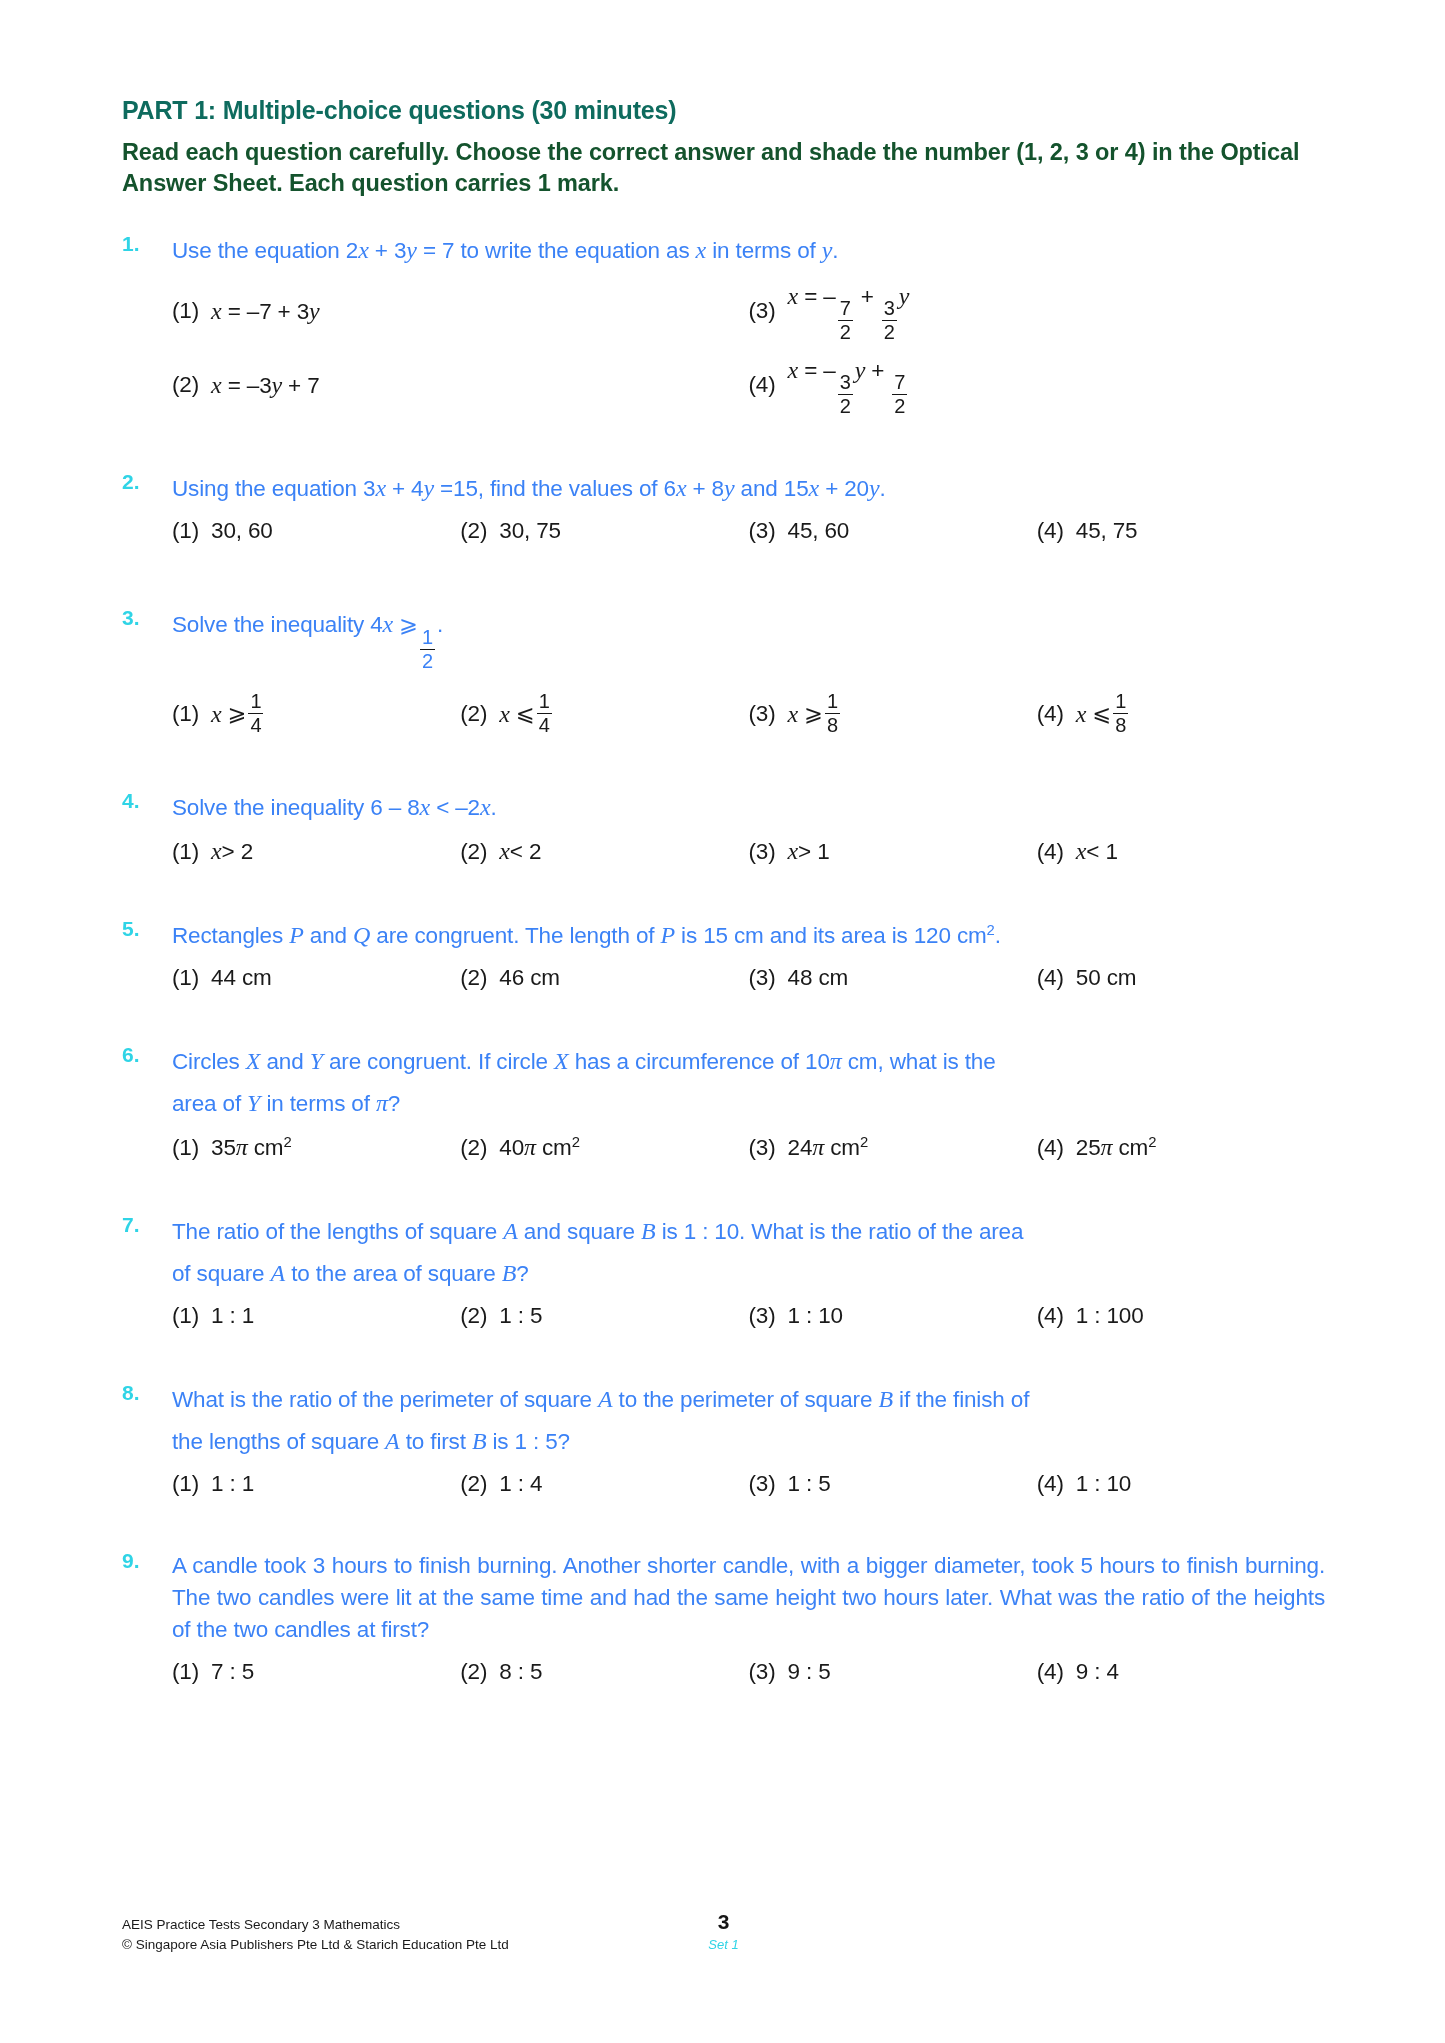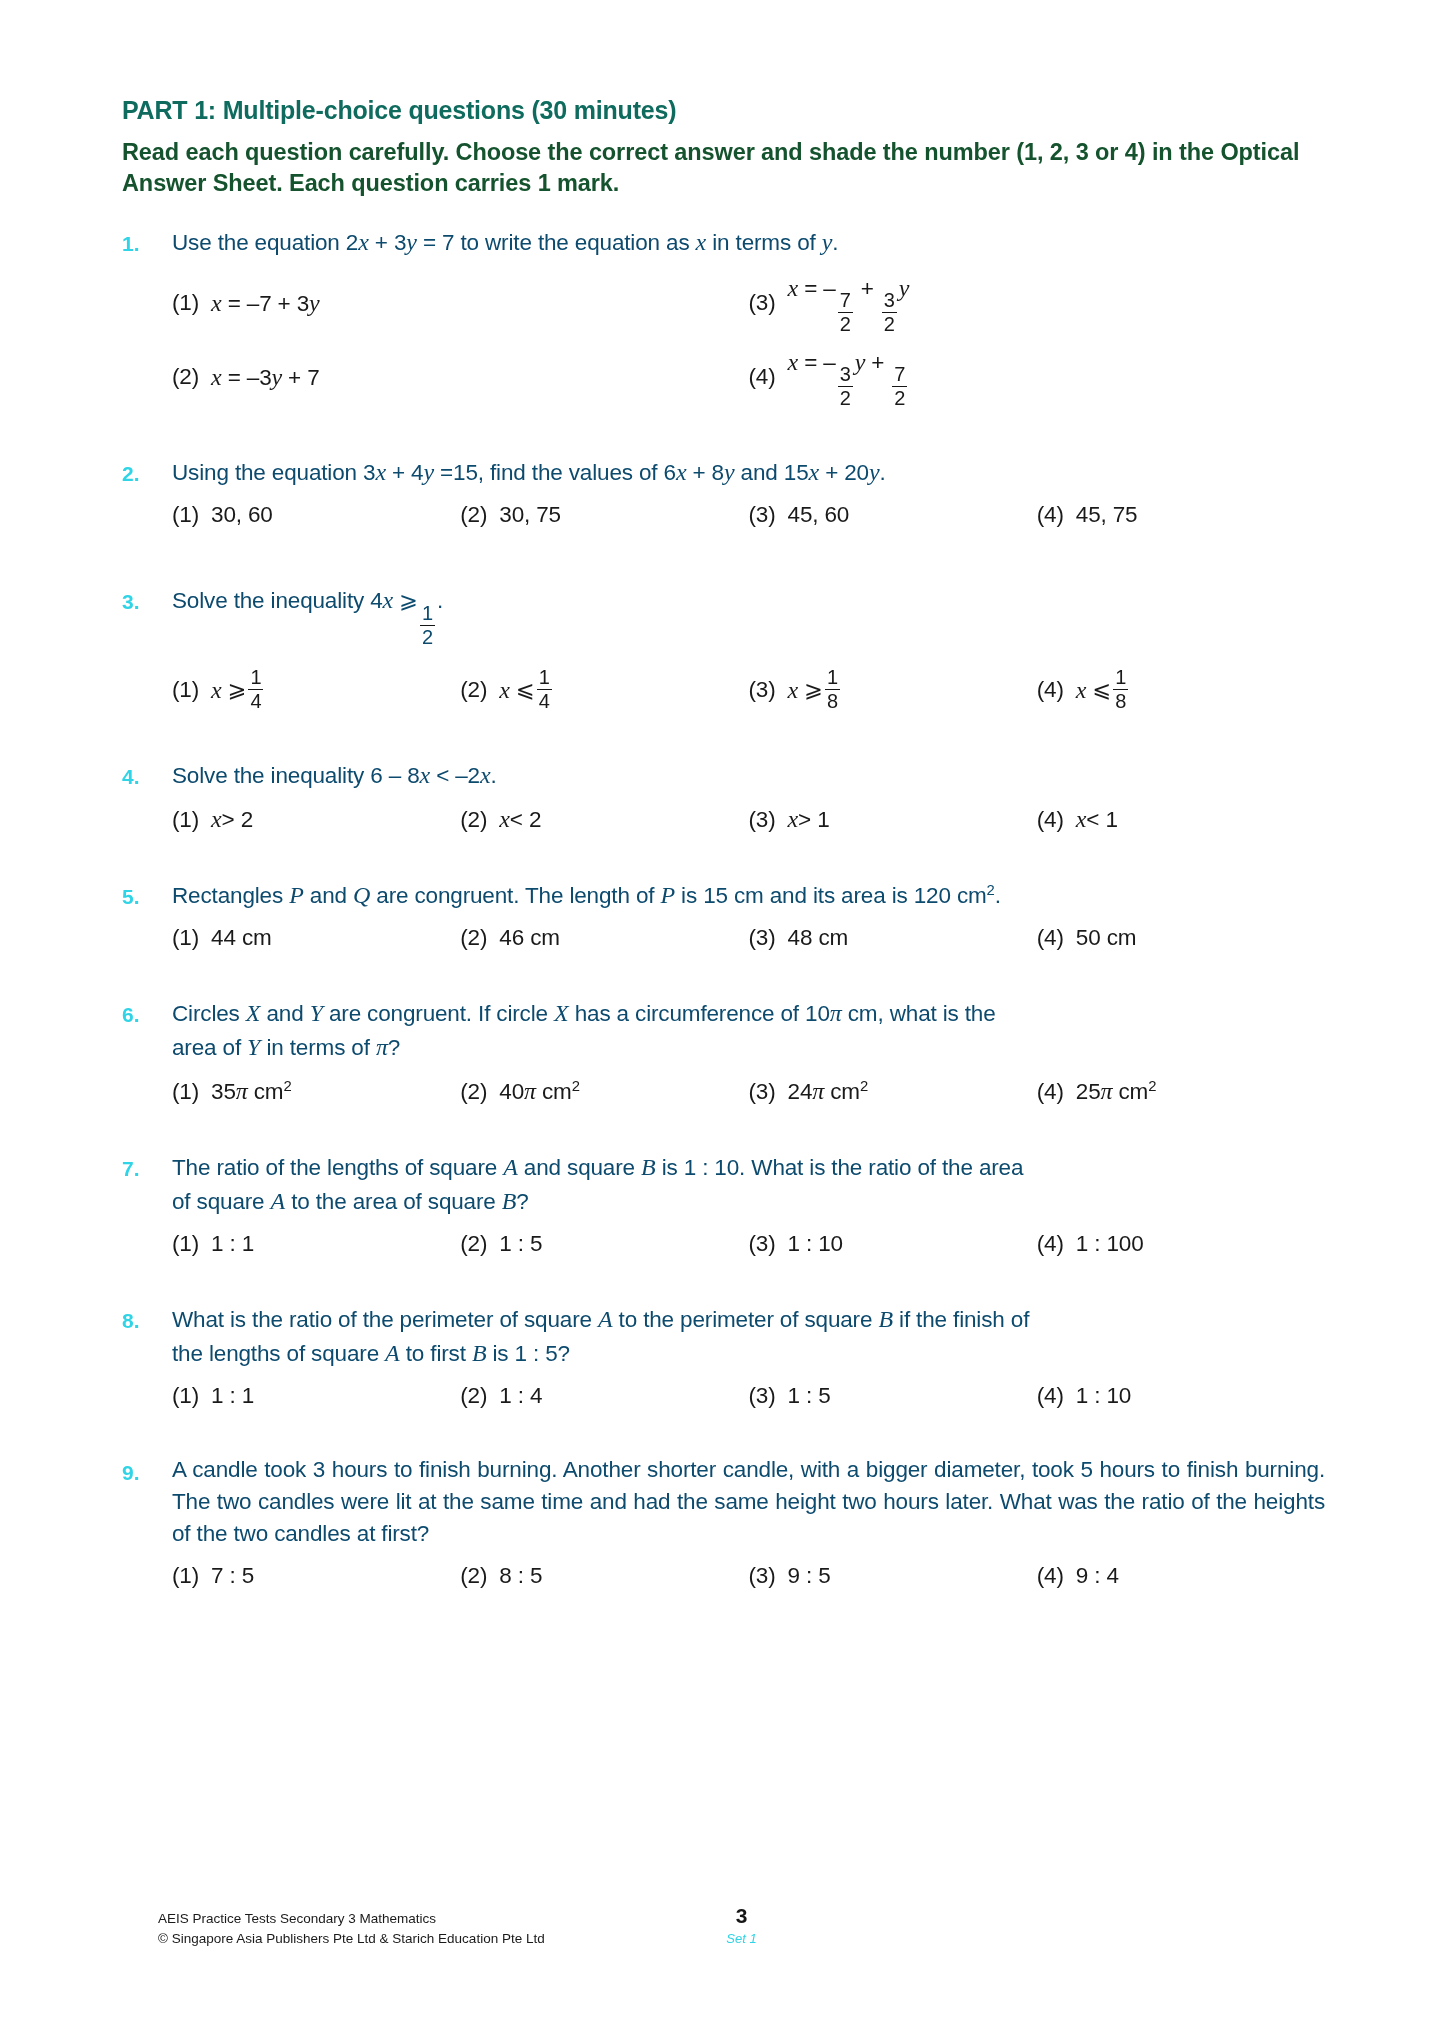--- a/index.html
+++ b/index.html
@@ -52,23 +52,24 @@
     font-size: 21px;
     font-weight: bold;
     color: #2fd4e6;
     padding-top: 4px;
     line-height: 1.42;
   }
   .q-body { flex: 1 1 auto; min-width: 0; }
   .q-text {
     font-size: 22.5px;
     line-height: 1.42;
-    color: #0c4a6e;
+    color: #3b82f6;
     text-align: justify;
     letter-spacing: -0.15px;
+    margin-top: 8px;
   }
   .q-text.nojust { text-align: left; }
 
   
   .opts {
     display: flex;
     flex-wrap: wrap;
     margin-top: 10px;
   }
   .opt {
@@ -110,23 +111,22 @@
   sup.sq { font-size: 0.66em; vertical-align: super; line-height: 0; }
   .sym { font-family: "DejaVu Sans", sans-serif; }
   .gap-md { height: 34px; }
   .gap-lg { height: 44px; }
 
   
   .footer {
     position: absolute;
     left: 122px;
     right: 120px;
-    bottom: 74px;
+    bottom: 68px;
     height: 60px;
-    margin-left: 36px;
   }
   .footer-left {
     position: absolute;
     left: 0;
     top: 0;
     font-size: 13.5px;
     line-height: 1.5;
     color: #1a1a1a;
   }
   .footer-center {

